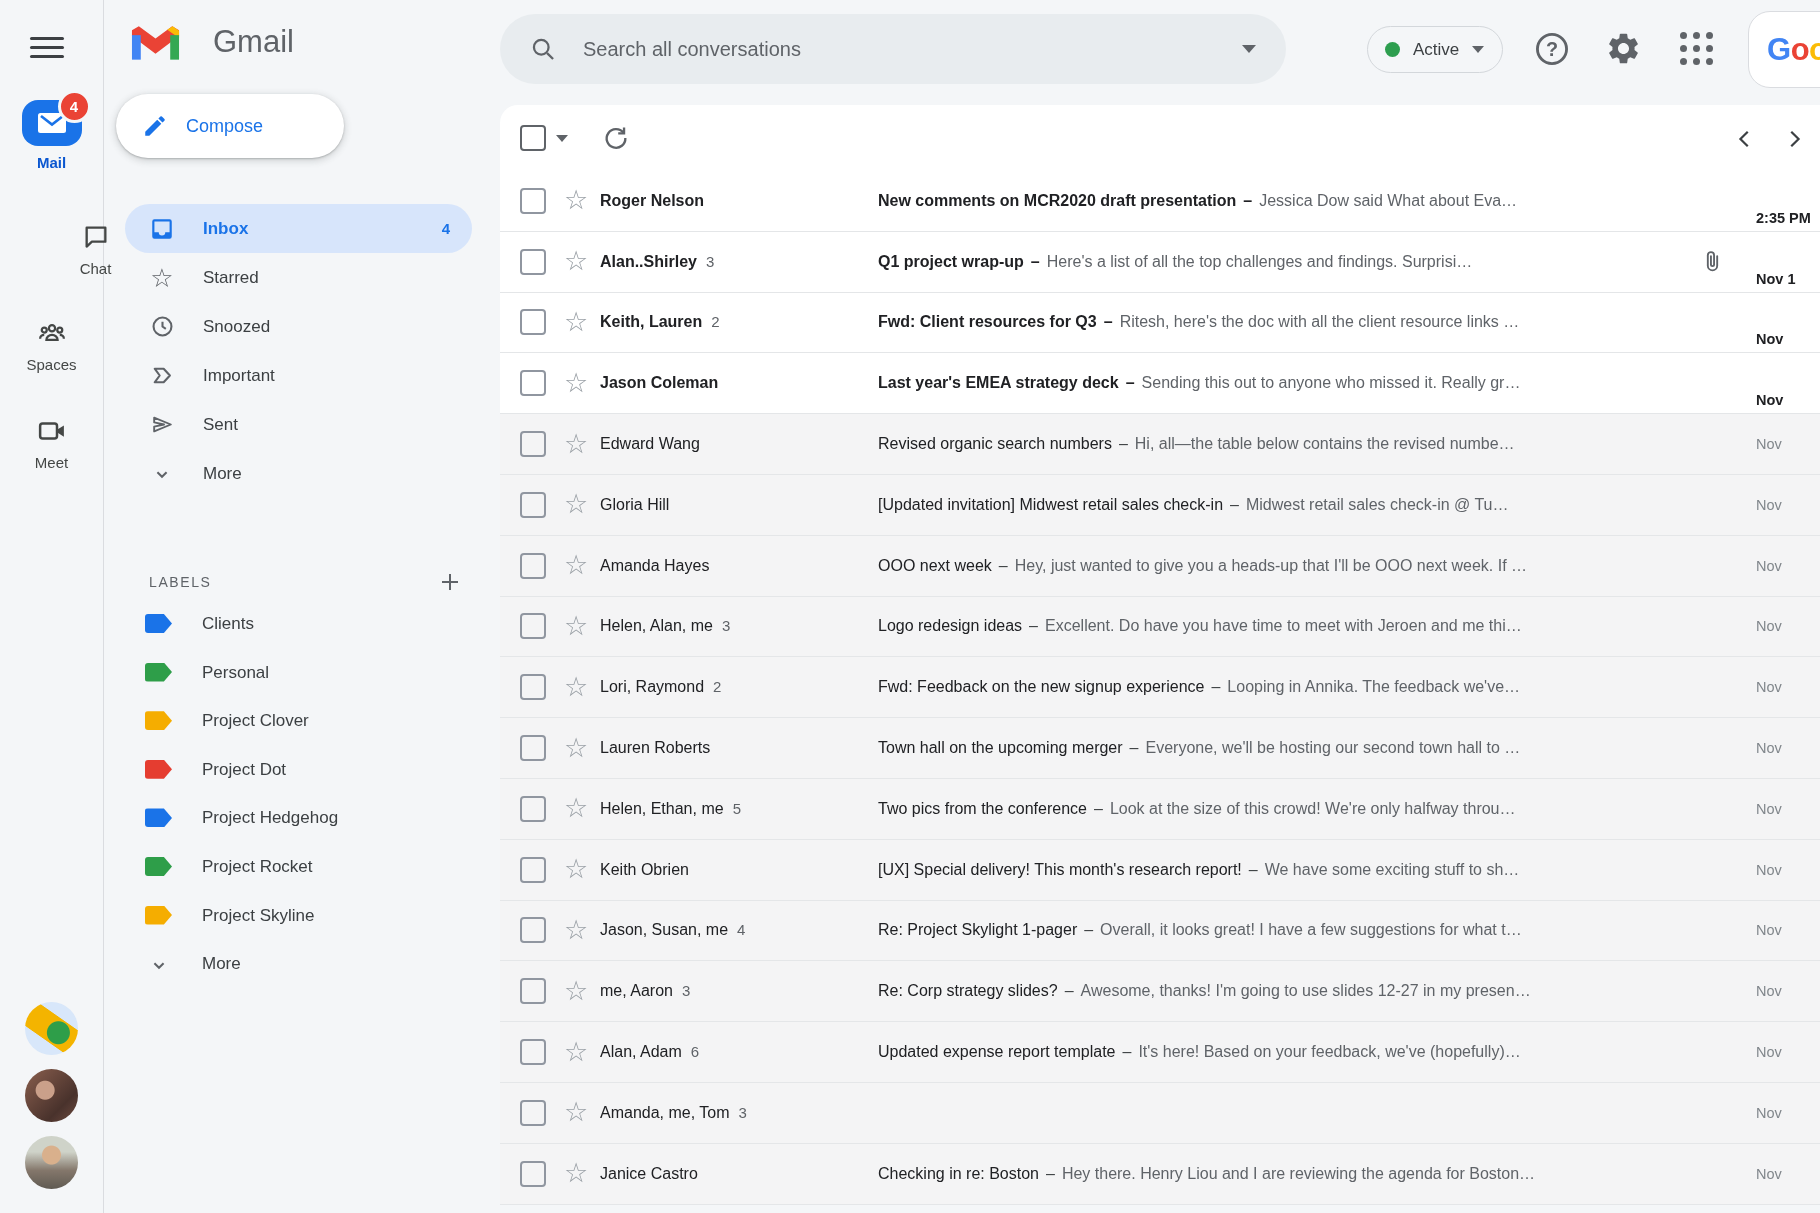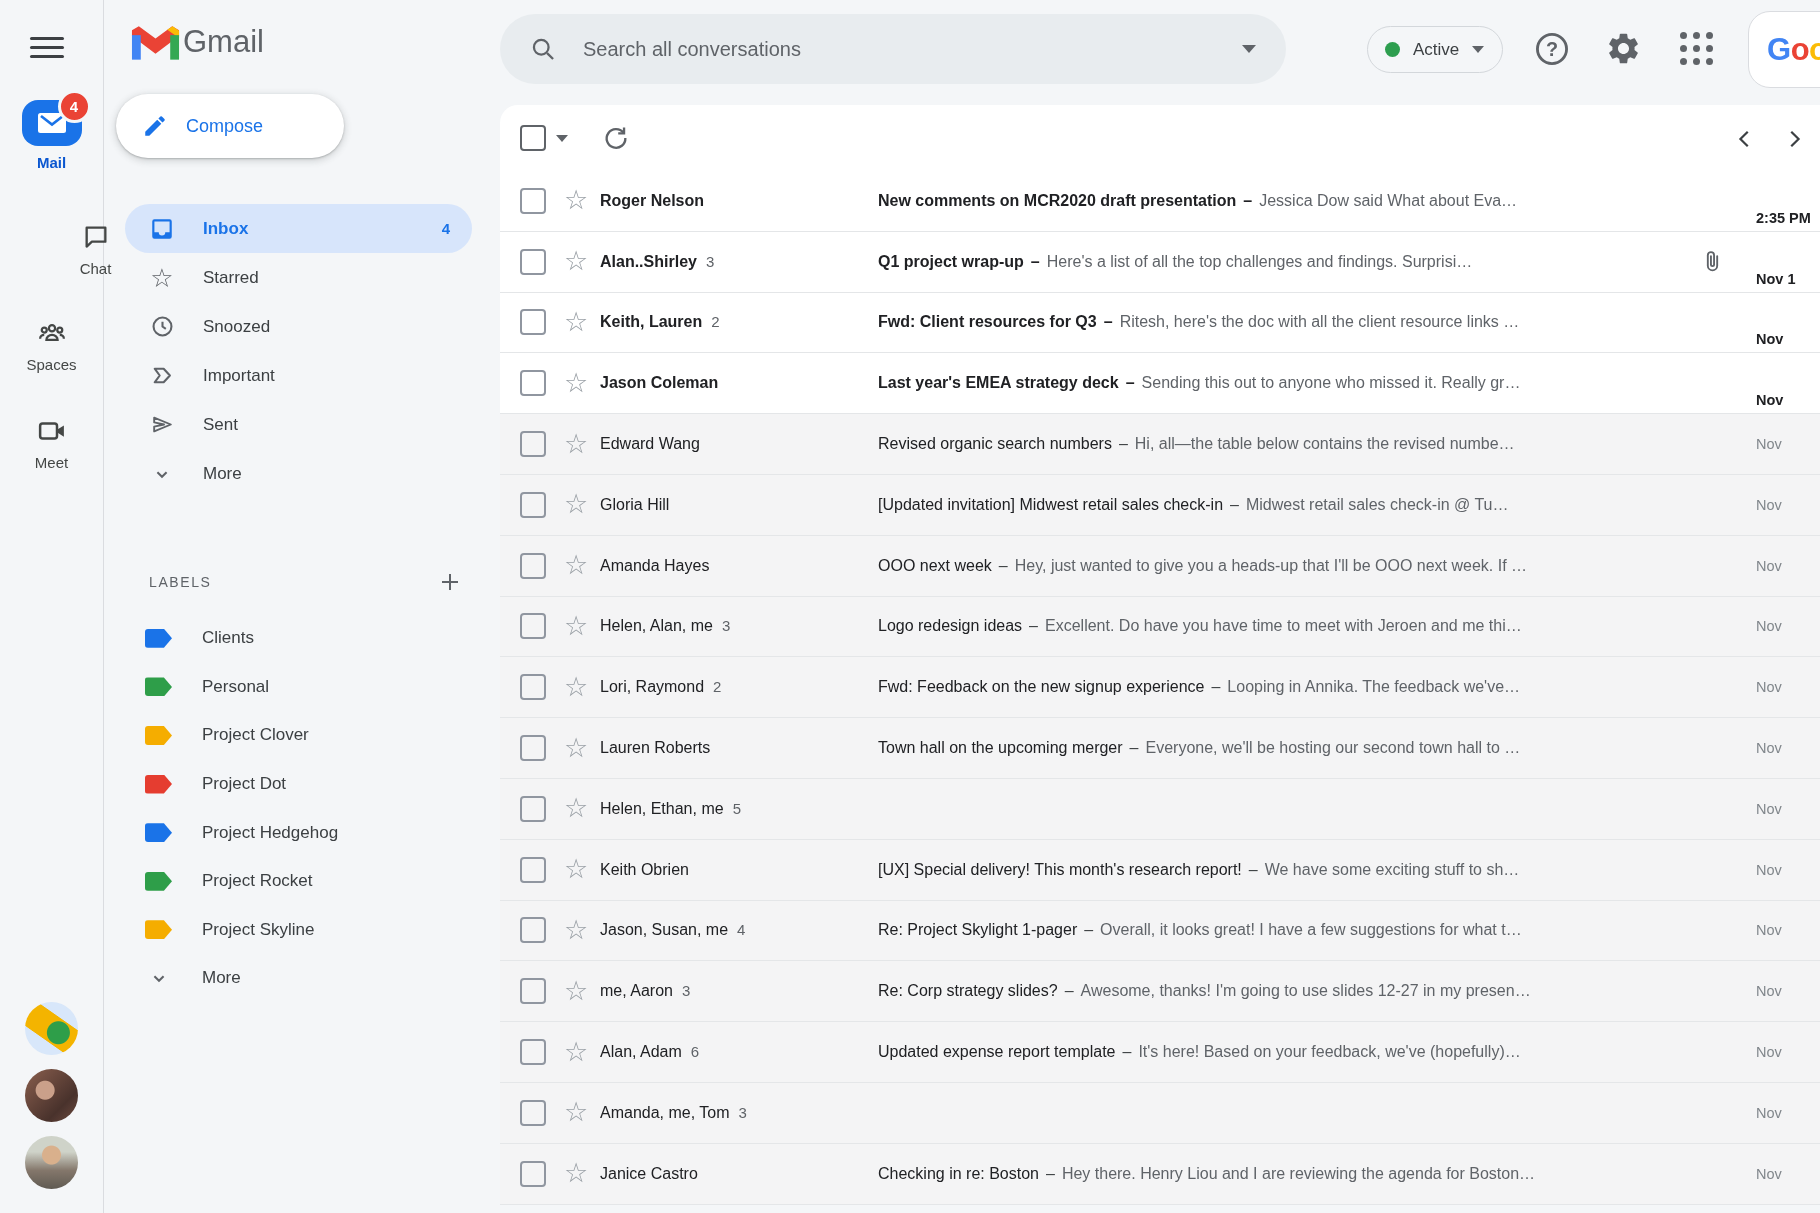--- a/index.html
+++ b/index.html
@@ -26,40 +26,40 @@
       #d8e7fa;}
   .avatar-2{top:1069px;background:
       radial-gradient(circle at 38% 40%, #caa08a 0 9px, rgba(0,0,0,0) 10px),
       linear-gradient(135deg,#8a5f4e,#49322c 70%,#6d4a3f);}
   .avatar-3{top:1136px;background:
       radial-gradient(circle at 50% 36%, #d9b08c 0 9px, rgba(0,0,0,0) 10px),
       linear-gradient(180deg,#cfd3c9 0 30%,#84776b 65%,#5f5a52);}
 
   
   .sidebar{position:absolute;left:104px;top:0;width:394px;height:1213px;}
-  .logo{position:absolute;left:26px;top:22px;display:flex;align-items:center;gap:2px;}
+  .logo{position:absolute;left:26px;top:22px;display:flex;align-items:center;gap:32px;}
   .logo-text{font-size:31px;color:#5f6368;}
   .compose{position:absolute;left:12px;top:94px;width:228px;height:64px;background:#fff;border-radius:32px;
            box-shadow:0 1px 2px rgba(60,64,67,.3),0 2px 6px 2px rgba(60,64,67,.15);
            display:flex;align-items:center;gap:18px;padding-left:26px;box-sizing:border-box;cursor:pointer;}
   .compose-label{color:#1a73e8;font-size:18px;font-weight:500;}
   .nav{position:absolute;left:0;top:204px;width:394px;}
   .nav-item{height:49px;margin:0 26px 0 21px;border-radius:25px;display:flex;align-items:center;
             padding:0 22px 0 24px;cursor:pointer;}
   .nav-item.selected{background:#d7e5fb;}
   .nav-ico{width:26px;height:26px;display:flex;align-items:center;justify-content:center;
            color:#5f6368;font-size:24px;line-height:1;flex:none;}
   .nav-label{margin-left:28px;font-size:17px;color:#3c4043;}
   .nav-item.selected .nav-label{color:#1a73e8;font-weight:700;}
   .nav-count{margin-left:auto;font-size:15px;font-weight:700;color:#1a73e8;}
   .labels-head{position:absolute;left:45px;top:570px;width:313px;display:flex;align-items:center;
                justify-content:space-between;}
   .labels-title{font-size:14px;color:#5f6368;letter-spacing:1.6px;}
   .labels{position:absolute;left:0;top:614px;width:394px;}
-  .label-item{height:48.6px;display:flex;align-items:center;cursor:pointer;}
+  .label-item{height:48.6px;display:flex;cursor:pointer;}
   .tag{width:27px;height:19px;margin-left:41px;flex:none;
        clip-path:polygon(0 0,70% 0,100% 50%,70% 100%,0 100%);border-radius:3px;}
   .label-text{margin-left:30px;font-size:17px;color:#3c4043;}
   .label-more-ico{width:27px;margin-left:41px;display:flex;justify-content:center;color:#5f6368;}
 
   
   .search{position:absolute;left:500px;top:14px;width:786px;height:70px;background:#e8ecef;
           border-radius:35px;display:flex;align-items:center;gap:26px;padding:0 30px;
           box-sizing:border-box;cursor:text;}
   .search-text{font-size:20px;color:#5f6368;flex:1;}
@@ -426,20 +426,21 @@
         <span class="cb"></span>
         <span class="star">☆</span>
         <span class="sender">Lauren Roberts</span>
         <span class="subj"><span class="s1">Town hall on the upcoming merger</span><span class="dash">–</span><span class="snip">Everyone, we'll be hosting our second town hall to …</span></span>
         <span class="date">Nov</span>
       </div>
       <div class="row read">
         <span class="cb"></span>
         <span class="star">☆</span>
         <span class="sender">Helen, Ethan, me<span class="cnt">5</span></span>
+        <span class="subj"><span class="s1">Two pics from the conference</span><span class="dash">–</span><span class="snip">Look at the size of this crowd! We're only halfway throu…</span></span>
         <span class="date">Nov</span>
       </div>
       <div class="row read">
         <span class="cb"></span>
         <span class="star">☆</span>
         <span class="sender">Keith Obrien</span>
         <span class="subj"><span class="s1">[UX] Special delivery! This month's research report!</span><span class="dash">–</span><span class="snip">We have some exciting stuff to sh…</span></span>
         <span class="date">Nov</span>
       </div>
       <div class="row read">

